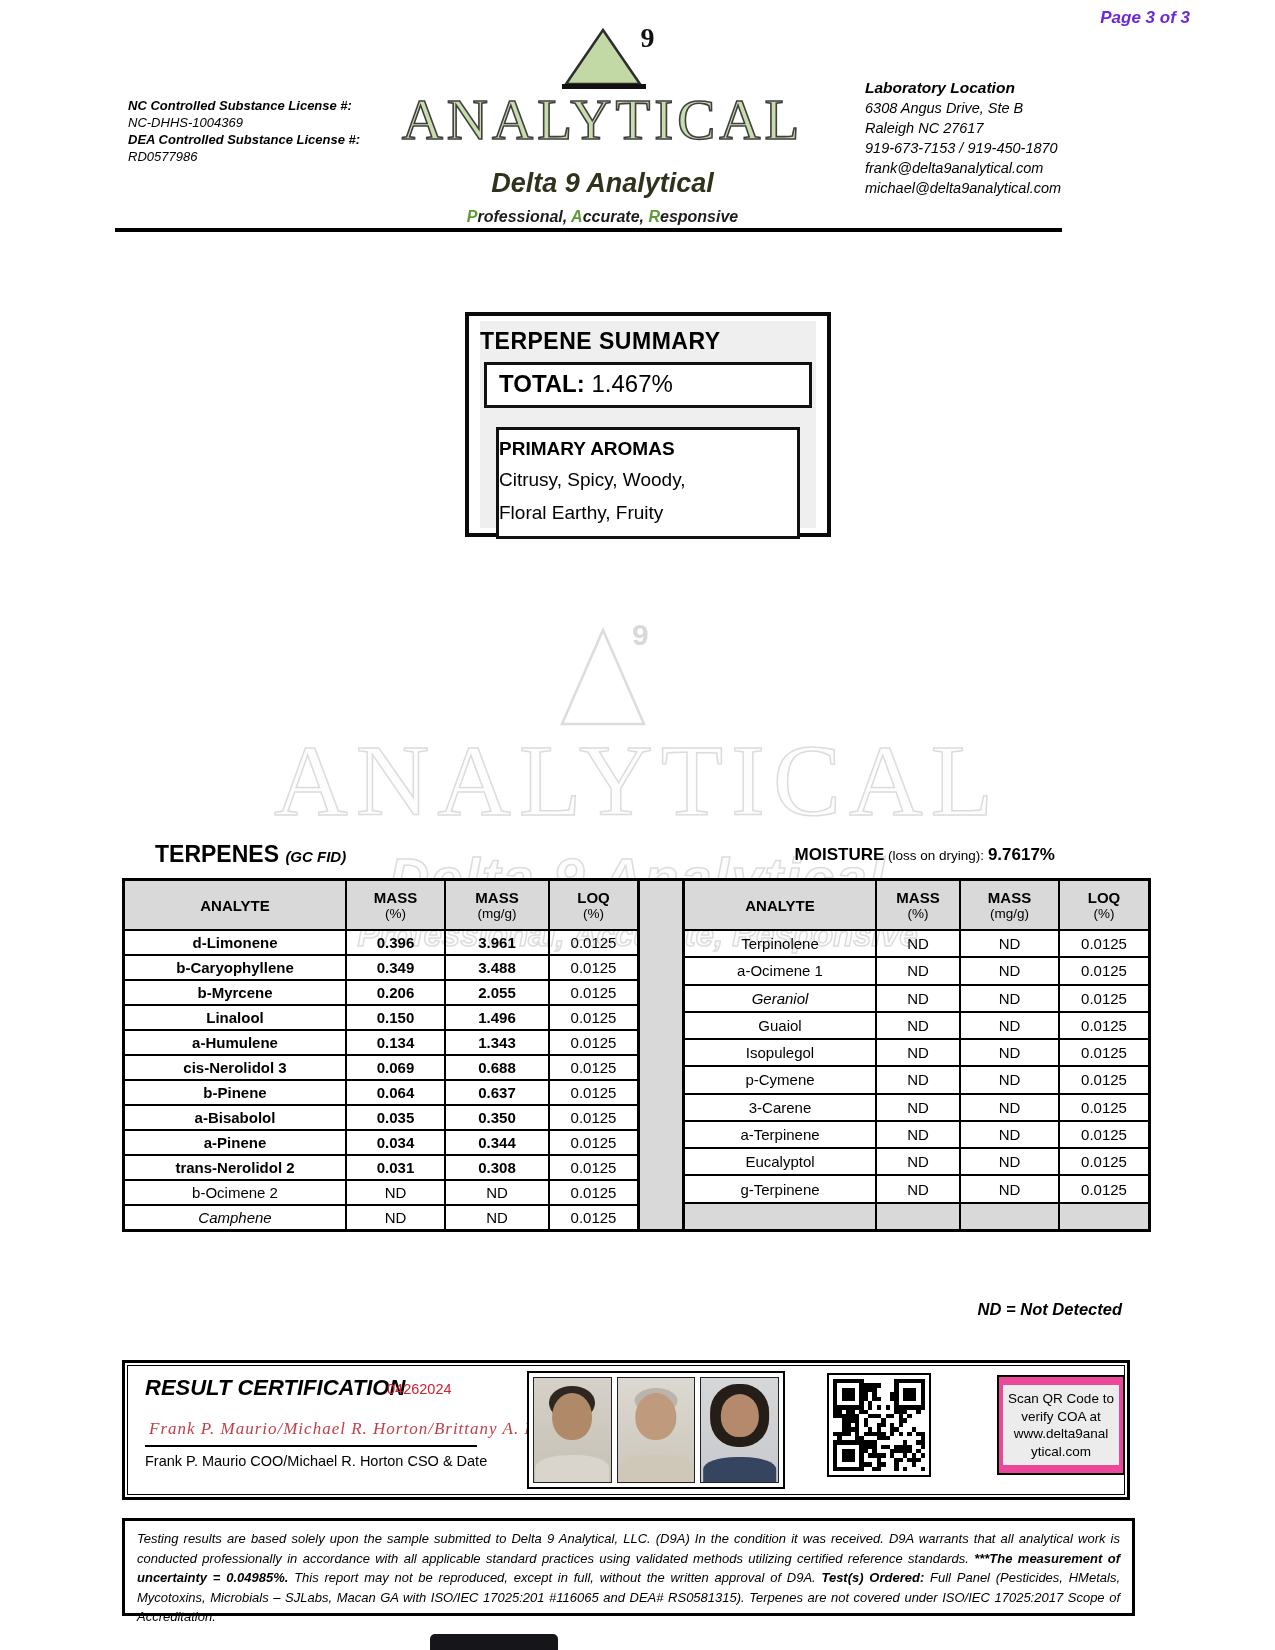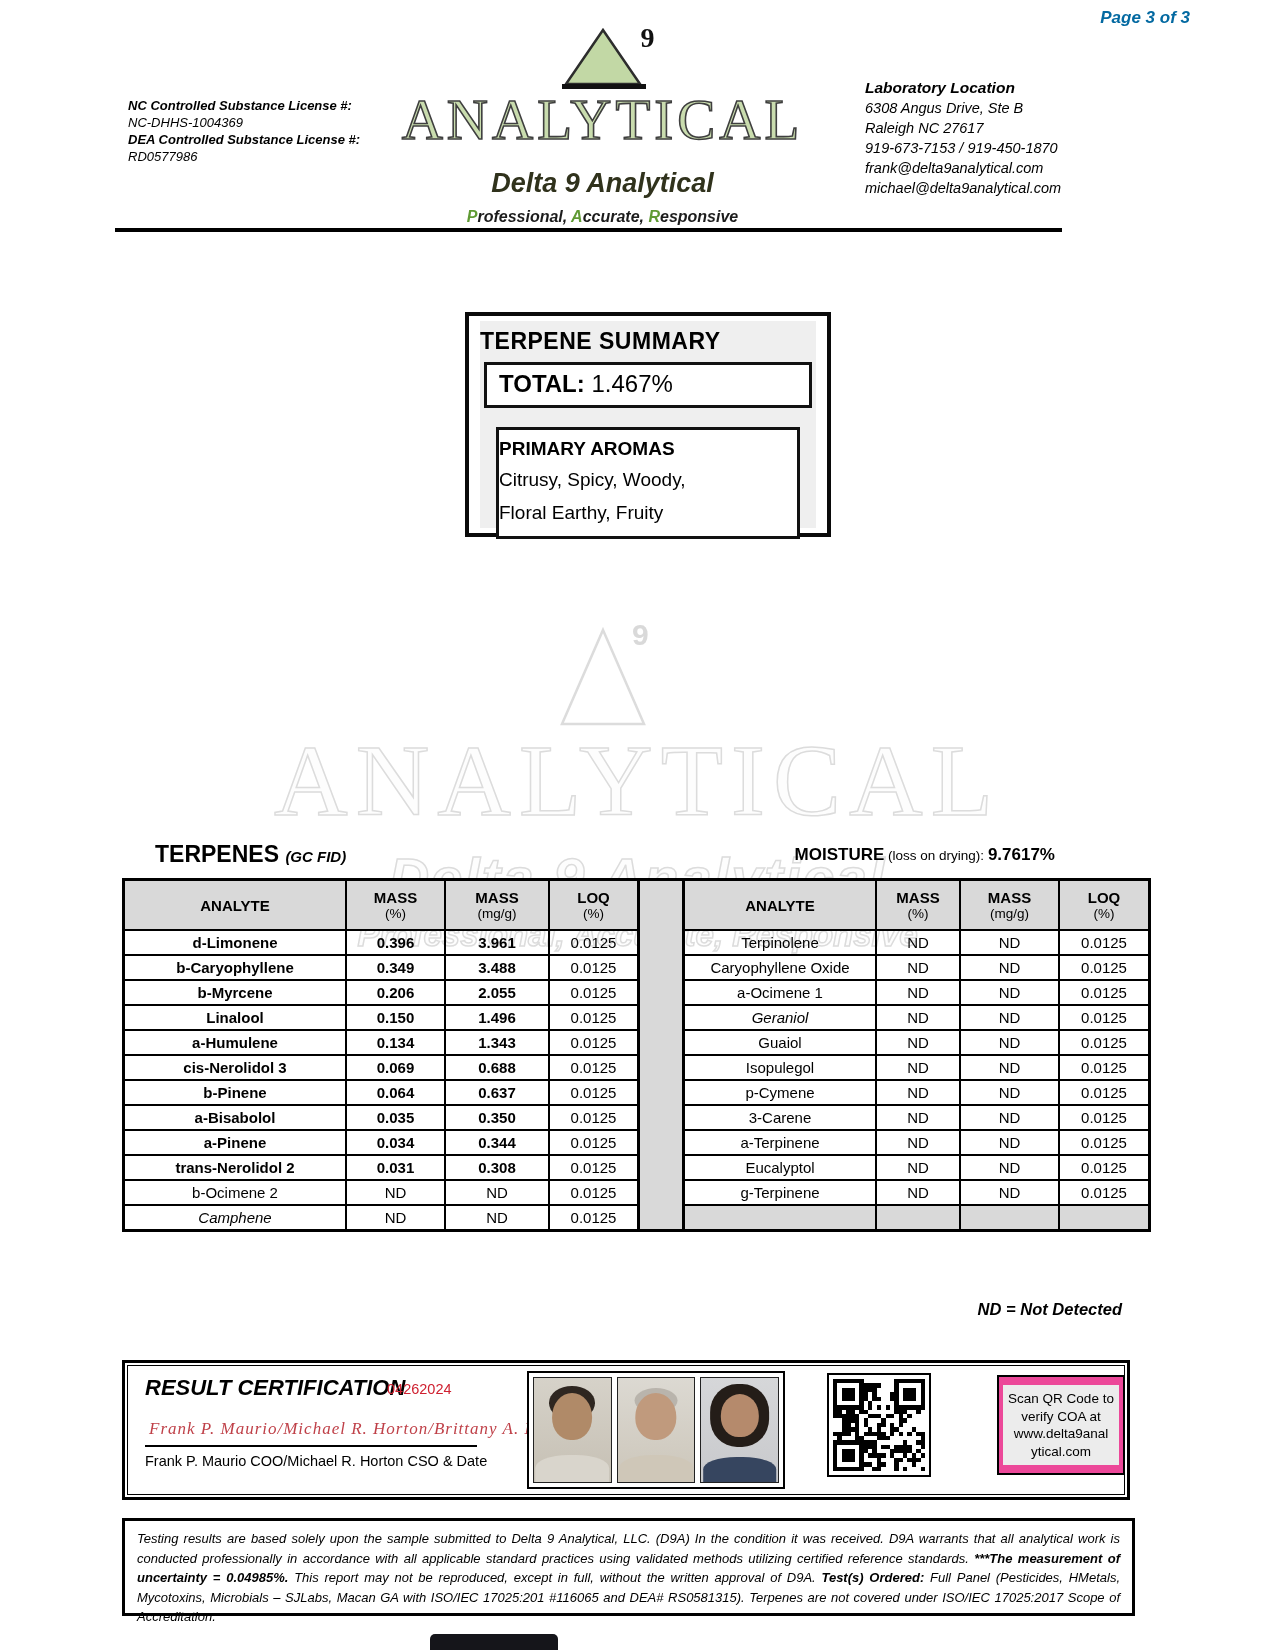--- a/index.html
+++ b/index.html
@@ -1,21 +1,21 @@
 <!DOCTYPE html>
 <html><head>
 <meta charset="utf-8">
 <style>
   html,body{margin:0;padding:0;background:#888;}
   .page{position:relative;width:1275px;height:1650px;background:#fff;margin:0 auto;
         font-family:"Liberation Sans",sans-serif;color:#000;overflow:hidden;}
 
   
   .page-num{position:absolute;top:8px;left:1090px;width:100px;text-align:right;
-            color:#0369a1;font-size:17px;font-weight:bold;font-style:italic;z-index:2;}
+            color:#6d28d9;font-size:17px;font-weight:bold;font-style:italic;z-index:2;}
   .licenses{position:absolute;left:128px;top:97px;font-size:13px;line-height:17px;z-index:2;}
   .licenses .lbl{font-weight:bold;font-style:italic;}
   .licenses .val{font-style:italic;}
   .logo{position:absolute;left:330px;top:26px;width:545px;text-align:center;z-index:2;}
   .logo-tri-wrap{position:relative;width:96px;margin:0 auto;height:66px;}
   .logo-nine{position:absolute;right:-4px;top:-4px;font-family:"Liberation Serif",serif;
              font-size:28px;font-weight:bold;color:#111;}
   .wordmark{font-family:"Liberation Serif",serif;font-size:57px;letter-spacing:4px;
             color:#c9dcae;-webkit-text-fill-color:#c9dcae;-webkit-text-stroke:1.6px #3f3f3f;
             line-height:56px;white-space:nowrap;}
@@ -310,26 +310,20 @@
           </tr>
         </thead>
       <tbody id="right-tbody">
           <tr>
             <td>Terpinolene</td>
             <td>ND</td>
             <td>ND</td>
             <td>0.0125</td>
           </tr>
           <tr>
-            <td>Caryophyllene Oxide</td>
-            <td>ND</td>
-            <td>ND</td>
-            <td>0.0125</td>
-          </tr>
-          <tr>
             <td>a-Ocimene 1</td>
             <td>ND</td>
             <td>ND</td>
             <td>0.0125</td>
           </tr>
           <tr>
             <td class="i">Geraniol</td>
             <td>ND</td>
             <td>ND</td>
             <td>0.0125</td>

